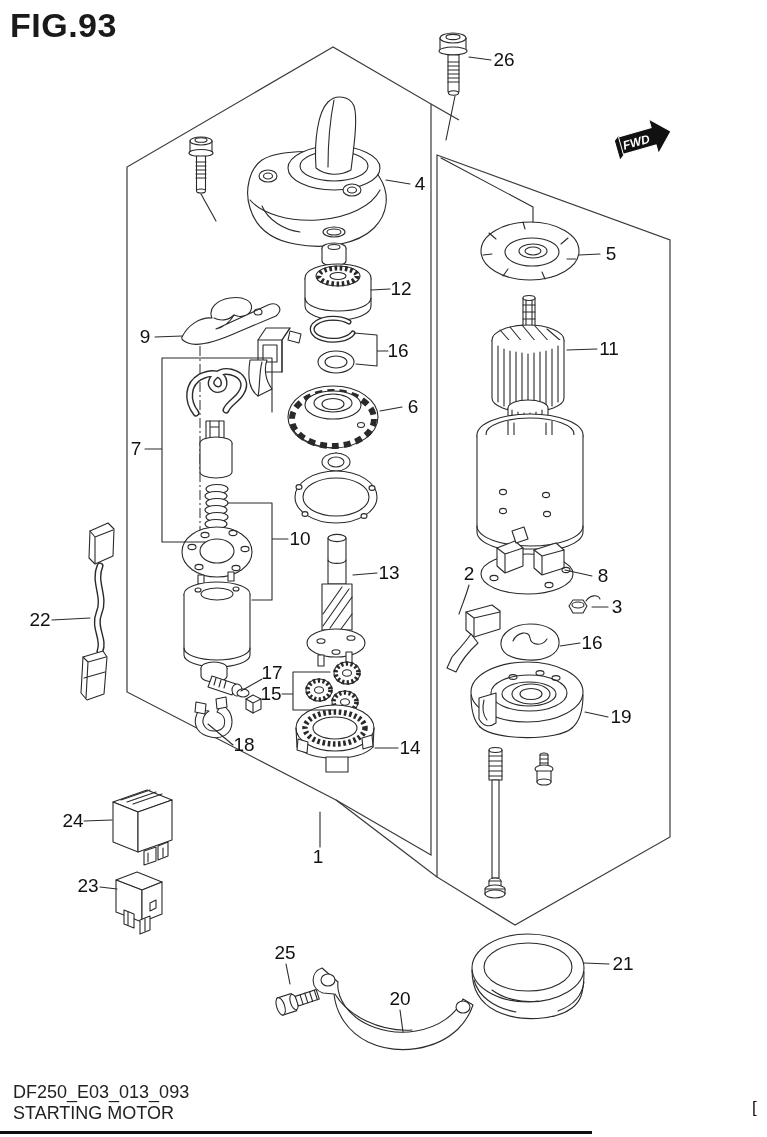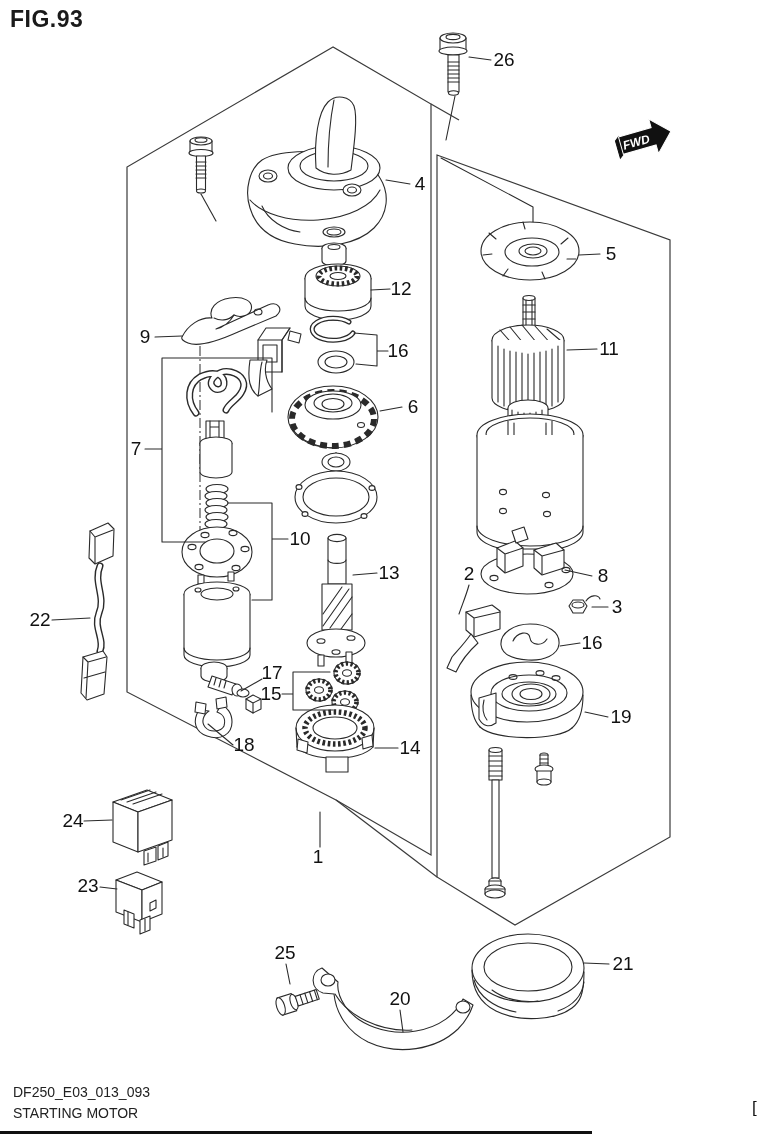--- a/index.html
+++ b/index.html
@@ -1,19 +1,19 @@
 <!DOCTYPE html>
 <html><head>
 <meta charset="utf-8">
 <style>
   html,body{margin:0;padding:0;background:#fff;}
   #page{position:relative;width:767px;height:1137px;background:#fff;overflow:hidden;
         font-family:"Liberation Sans","DejaVu Sans",sans-serif;color:#1a1a1a;}
-  #fig-title{position:absolute;left:10px;top:6px;font-size:23px;font-weight:bold;letter-spacing:.5px;}
-  #footer{position:absolute;left:13px;top:1082px;font-size:14px;line-height:21px;color:#222;}
+  #fig-title{position:absolute;left:10px;top:6px;font-size:34px;font-weight:bold;letter-spacing:.5px;}
+  #footer{position:absolute;left:13px;top:1082px;font-size:18px;line-height:21px;color:#222;}
   #corner-bracket{position:absolute;left:752px;top:1098px;font-size:17px;color:#111;}
   #bottom-rule{position:absolute;left:0;top:1131px;width:592px;height:3px;background:#101010;}
   svg{position:absolute;left:0;top:0;}
   svg .l{fill:none;stroke:#2a2a2a;stroke-width:1.1;stroke-linecap:round;stroke-linejoin:round;}
   svg .p{fill:#fff;stroke:#2a2a2a;stroke-width:1.1;stroke-linejoin:round;}
   svg .box{fill:none;stroke:#3a3a3a;stroke-width:1.2;stroke-linejoin:miter;}
   svg .teeth{fill:none;stroke:#2a2a2a;}
   svg .cl{fill:none;stroke:#2a2a2a;stroke-width:1;stroke-dasharray:10 3 2 3;}
   svg text.num{font-family:"Liberation Sans",sans-serif;font-size:19px;fill:#111;text-anchor:middle;}
   svg .tube-o{fill:none;stroke:#2a2a2a;stroke-width:7;stroke-linecap:round;}

